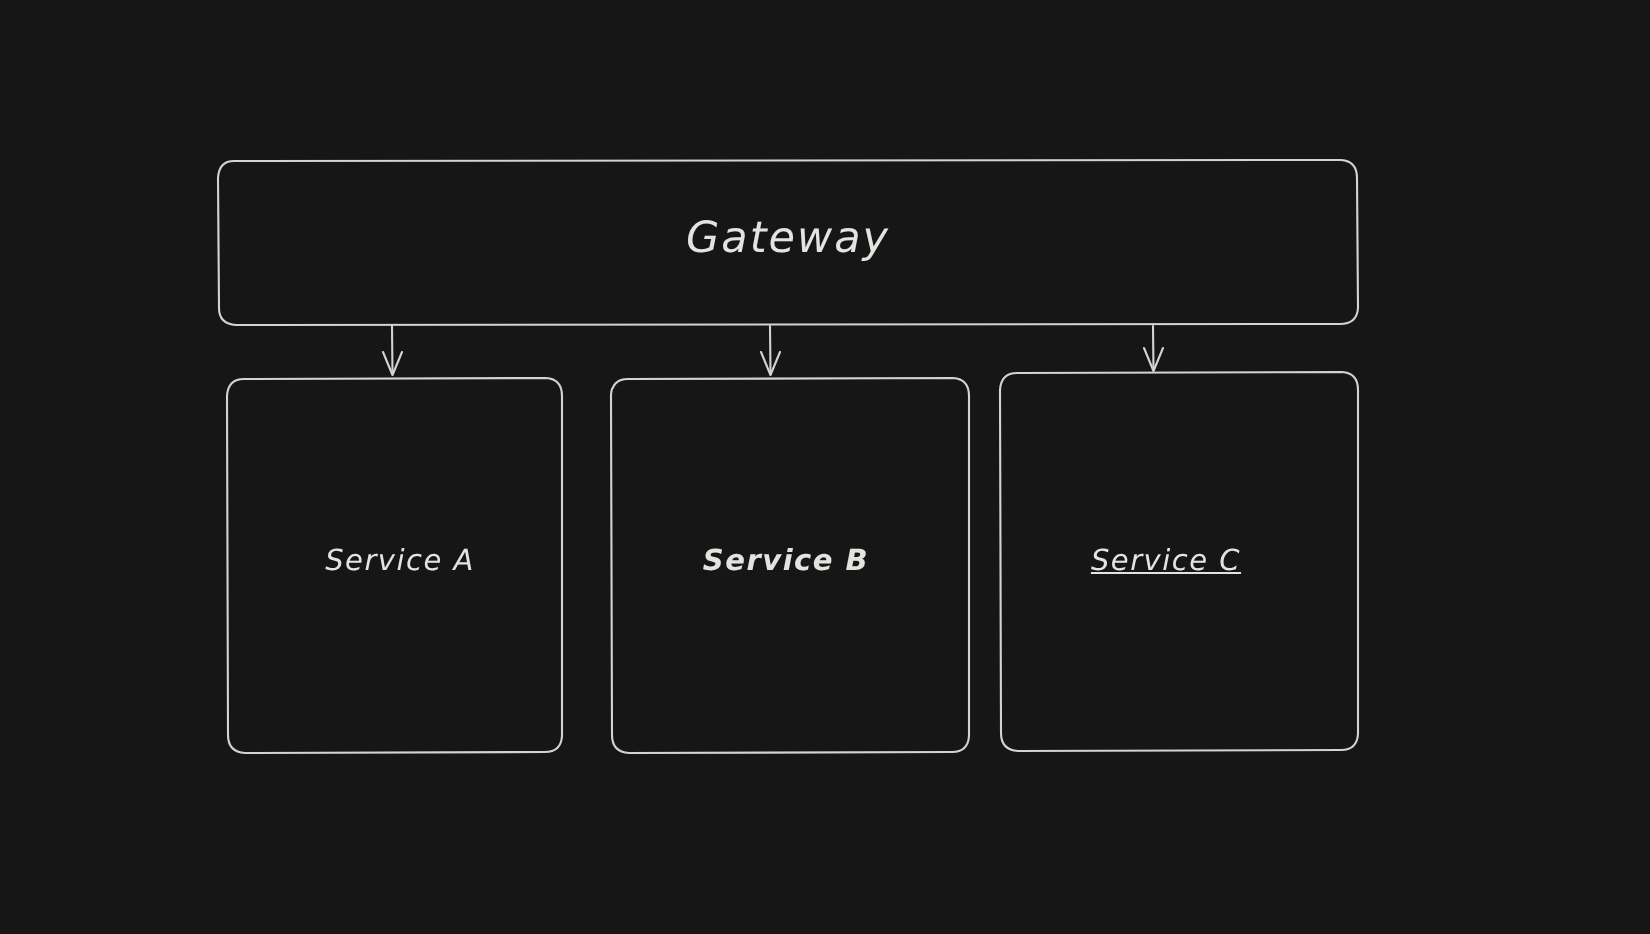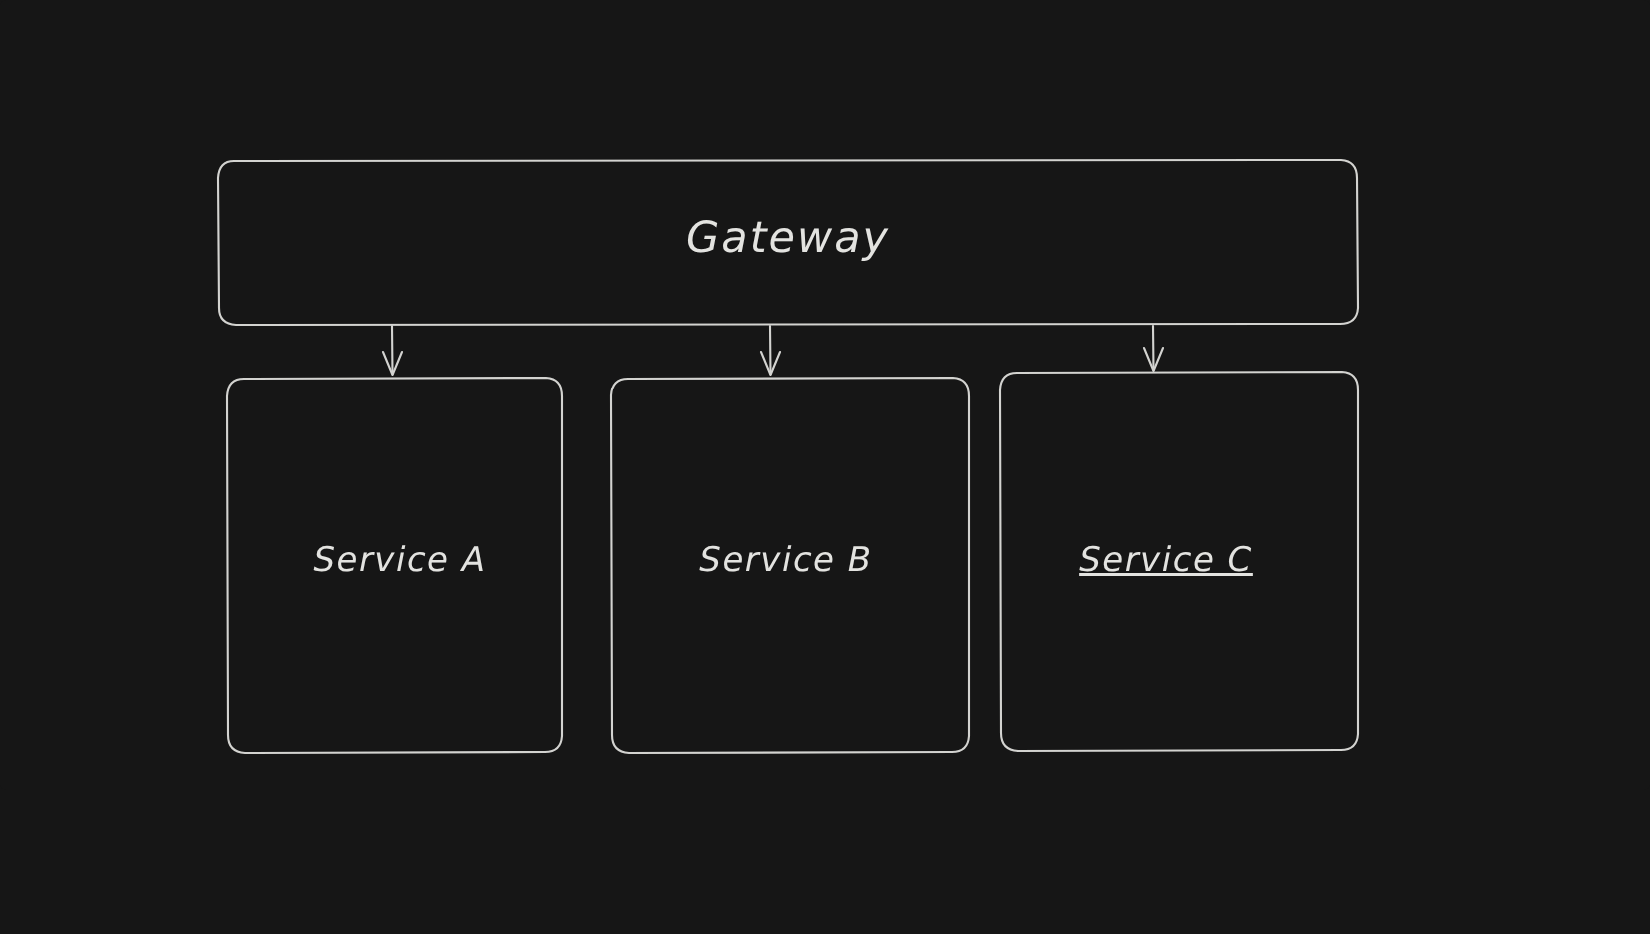--- a/index.html
+++ b/index.html
@@ -37,21 +37,21 @@
     letter-spacing: 1.5px;
     white-space: nowrap;
     transform: translate(-50%, -50%);
     text-rendering: geometricPrecision;
   }
   #label-gateway {
     font-size: 43px;
     letter-spacing: 2px;
   }
   .service-label {
-    font-size: 34px;
+    font-size: 29px;
   }
 </style>
 </head>
 <body>
 
 <div id="canvas">
 
   <svg id="diagram-svg" viewBox="0 0 1650 934" xmlns="http://www.w3.org/2000/svg">
     <defs>
       <filter id="roughen" x="-5%" y="-5%" width="110%" height="110%">
@@ -124,17 +124,17 @@
         <path d="M 1153 326 L 1153.5 370"></path>
         <path d="M 1144 348 L 1153.5 371 L 1163 348"></path>
       </g>
     </g>
   </svg>
 
   <div id="label-gateway" class="node-label" style="left:788px; top:238px;">Gateway</div>
 
   <div class="node-label service-label" style="left:400px; top:560px;">Service A</div>
 
-  <div class="node-label service-label" style="left:786px; top:560px;">Service B</div>
+  <div class="node-label service-label" style="left:786px; top:560px;font-weight:bold;">Service B</div>
 
   <div class="node-label service-label" style="left:1166px; top:560px;text-decoration:underline;">Service C</div>
 
 </div>
 
 </body></html>

